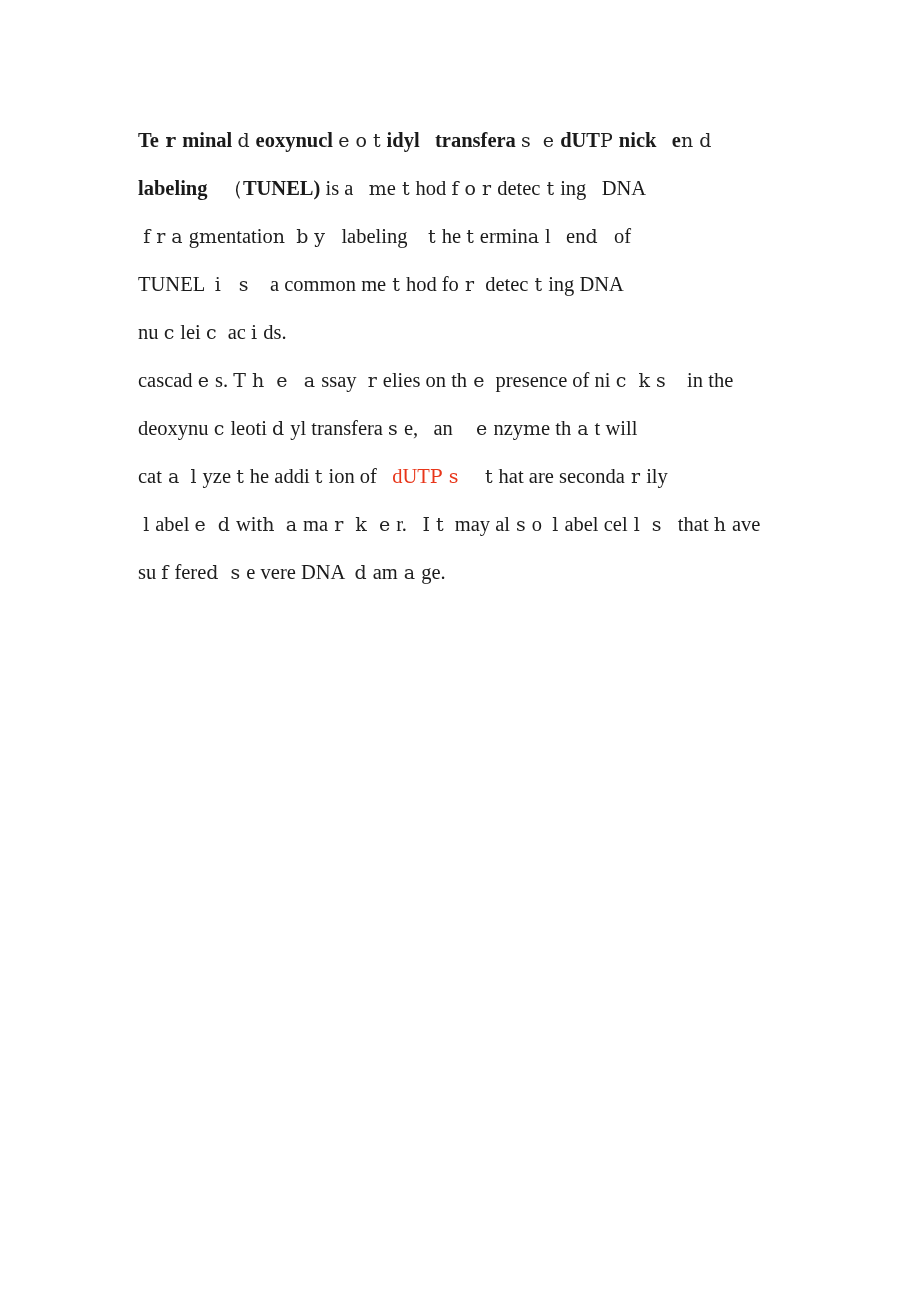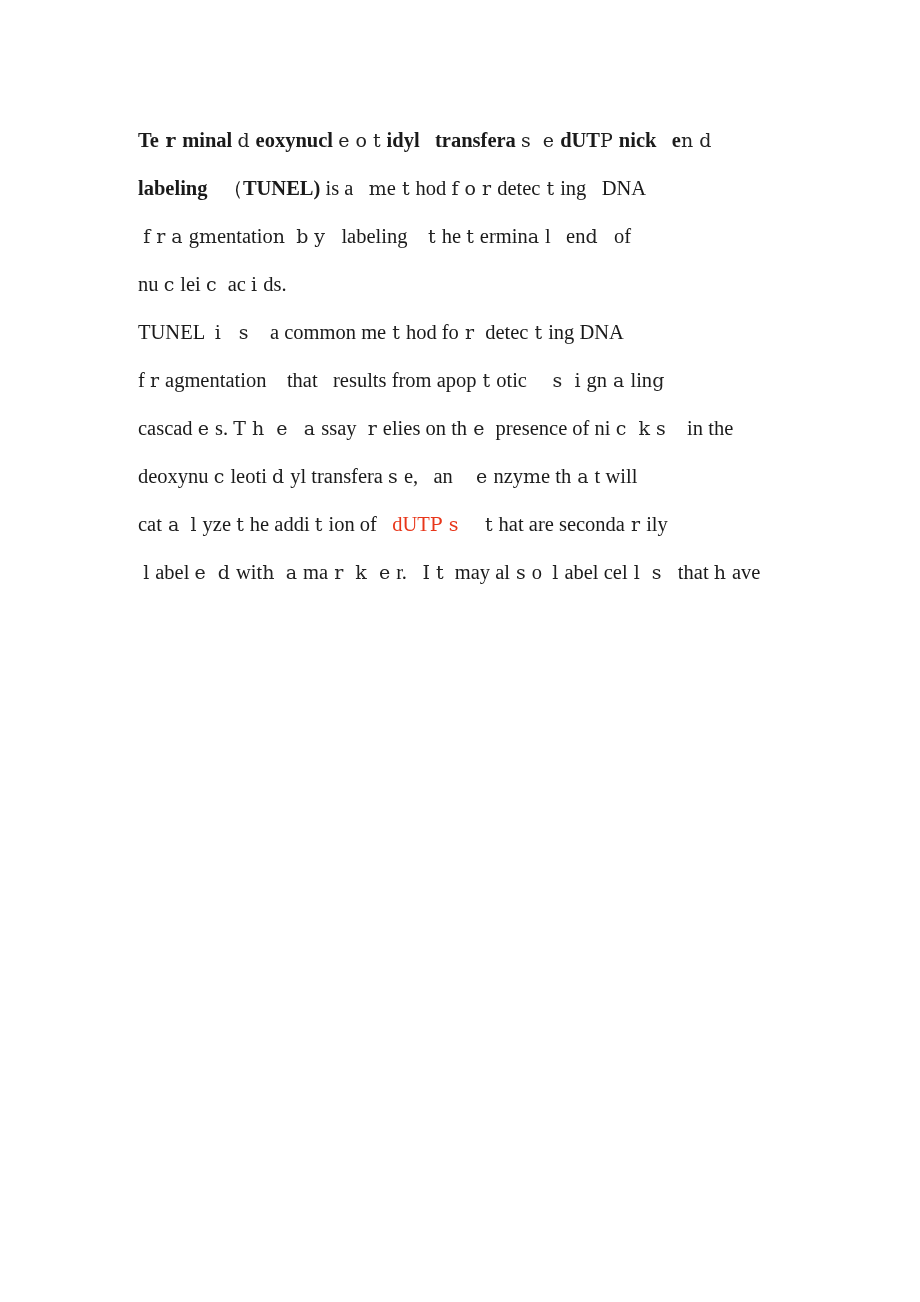--- a/index.html
+++ b/index.html
@@ -76,21 +76,21 @@
   }
 </style>
 </head>
 <body>
 
 <div class="page">
   <div class="doc-body">
       <div class="line" id="line-1"><span class="b">Te</span><span class="b b-alt"> r </span><span class="b">minal </span><span class="alt">d </span><span class="b">eoxynucl </span><span class="alt">e o t </span><span class="b">idyl</span><span class="b">   </span><span class="b">transfera </span><span class="alt">s  e </span><span class="b">dUT</span><span class="alt">P </span><span class="b">nick</span><span class="b">   </span><span class="b">e</span><span class="alt">n d</span></div>
       <div class="line" id="line-2"><span class="b">labeling</span><span class="b">   </span><span class="fw-paren">（</span><span class="b">TUNEL</span><span class="b">)</span><span class="t"> is a   </span><span class="alt">m</span><span class="t">e</span><span class="alt"> t </span><span class="t">hod </span><span class="alt">f o r </span><span class="t">detec</span><span class="alt"> t </span><span class="t">ing   DNA</span></div>
       <div class="line" id="line-3"><span class="t"> </span><span class="alt">f r a </span><span class="t">g</span><span class="alt">m</span><span class="t">entatio</span><span class="alt">n </span><span class="t"> </span><span class="alt">b y </span><span class="t">  labeling    </span><span class="alt">t </span><span class="t">he </span><span class="alt">t </span><span class="t">ermin</span><span class="alt">a </span><span class="t">l</span><span class="t">   en</span><span class="alt">d </span><span class="t">  of</span></div>
+      <div class="line" id="line-5"><span class="t">TUNEL  </span><span class="alt">i   s </span><span class="t">   a common me</span><span class="alt"> t </span><span class="t">hod fo</span><span class="alt"> r </span><span class="t"> detec</span><span class="alt"> t </span><span class="t">ing DNA</span></div>
       <div class="line" id="line-4"><span class="t">nu </span><span class="alt">c </span><span class="t">lei </span><span class="alt">c </span><span class="t"> ac </span><span class="alt">i </span><span class="t">ds.</span></div>
-      <div class="line" id="line-5"><span class="t">TUNEL  </span><span class="alt">i   s </span><span class="t">   a common me</span><span class="alt"> t </span><span class="t">hod fo</span><span class="alt"> r </span><span class="t"> detec</span><span class="alt"> t </span><span class="t">ing DNA</span></div>
-      <div class="line" id="line-6"><span class="t">f </span><span class="alt">r </span><span class="t">agmentation    that   results from apop</span><span class="alt"> t </span><span class="t">otic</span><span class="t">     </span><span class="alt">s  i </span><span class="t">gn</span><span class="alt"> a </span><span class="t">lin</span><span class="alt">g</span></div>
       <div class="line" id="line-7"><span class="t">cascad </span><span class="alt">e </span><span class="t">s. </span><span class="alt">T h  e </span><span class="t">  </span><span class="alt">a </span><span class="t">ssay </span><span class="alt"> r </span><span class="t">elies on th</span><span class="alt"> e </span><span class="t"> presence of ni </span><span class="alt">c  k s </span><span class="t">   in the</span></div>
       <div class="line" id="line-9"><span class="t">deoxynu </span><span class="alt">c </span><span class="t">leoti </span><span class="alt">d </span><span class="t">yl transfera </span><span class="alt">s </span><span class="t">e,   an </span><span class="alt">   e </span><span class="t">nzy</span><span class="alt">m</span><span class="t">e th</span><span class="alt"> a </span><span class="t">t will</span></div>
       <div class="line" id="line-10"><span class="t">cat</span><span class="alt"> a </span><span class="t"> </span><span class="alt">l </span><span class="t">yze </span><span class="alt">t </span><span class="t">he addi </span><span class="alt">t </span><span class="t">ion of  </span><span class="red"> dUT</span><span class="red-alt">P </span><span class="red-alt">s </span><span class="t">    </span><span class="alt">t </span><span class="t">hat are seconda</span><span class="alt"> r </span><span class="t">ily</span></div>
       <div class="line" id="line-11"><span class="t"> </span><span class="alt">l </span><span class="t">abel </span><span class="alt">e  d </span><span class="t">wit</span><span class="alt">h </span><span class="t"> </span><span class="alt">a </span><span class="t">ma</span><span class="alt"> r  k  e </span><span class="t">r.   </span><span class="alt">I t </span><span class="t"> may al</span><span class="alt"> s </span><span class="t">o  </span><span class="alt">l </span><span class="t">abel cel</span><span class="alt"> l  s </span><span class="t">  that </span><span class="alt">h </span><span class="t">ave</span></div>
+      <div class="line" id="line-12"><span class="t">su </span><span class="alt">f </span><span class="t">fere</span><span class="alt">d  s </span><span class="t">e </span><span class="t">vere DNA  </span><span class="alt">d </span><span class="t">am</span><span class="alt"> a </span><span class="t">ge.</span></div>
     </div>
 </div>
 
 </body></html>

